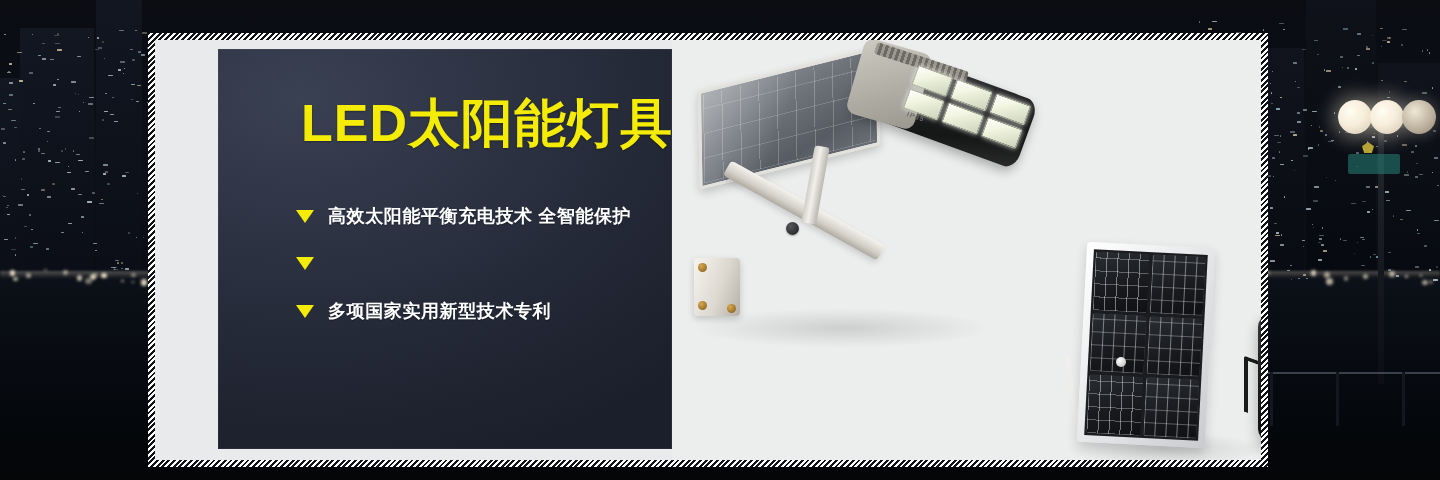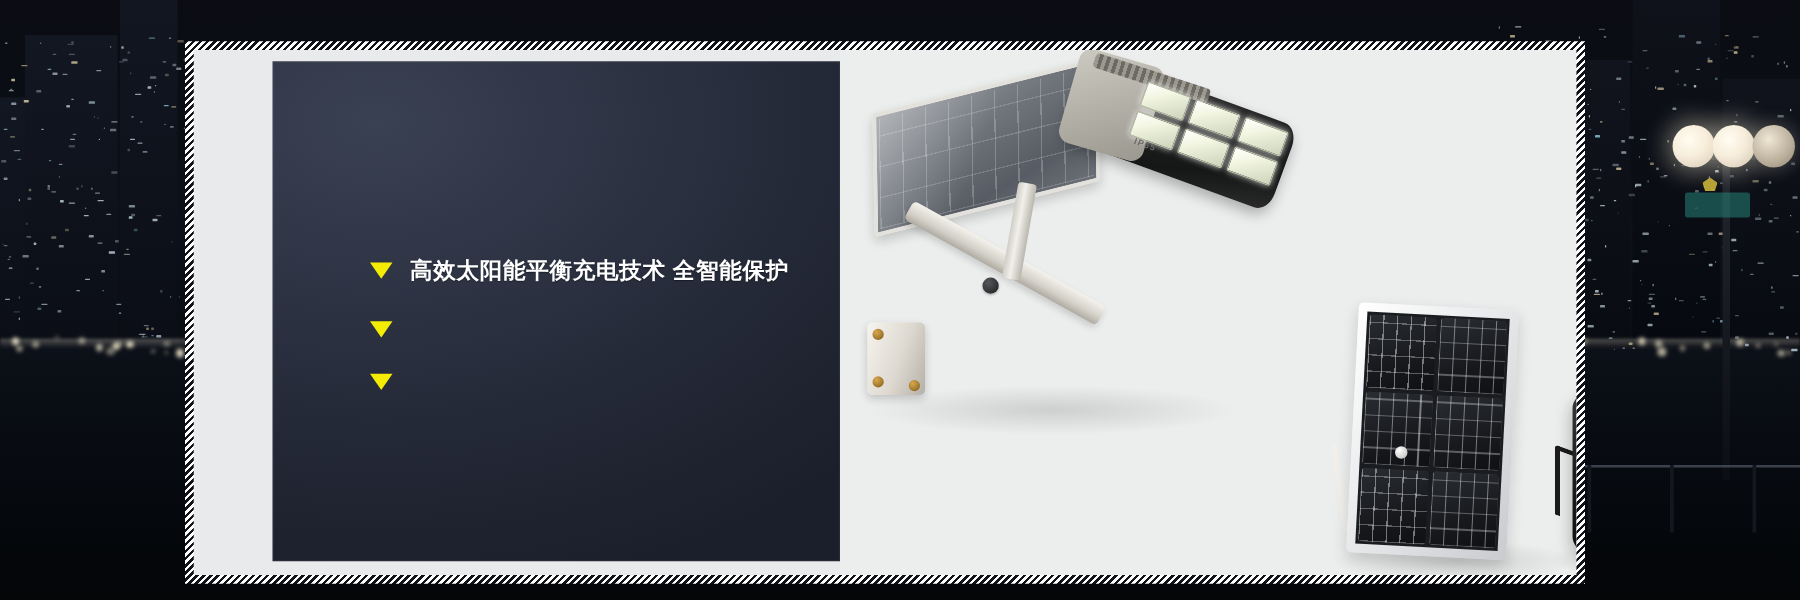--- a/index.html
+++ b/index.html
@@ -709,31 +709,33 @@
     <div class="rpost" style="left:74px"></div>
     <div class="rpost" style="left:140px"></div>
     <div class="rpost" style="left:206px"></div>
   </div>
 </div>
 
 <div class="frame">
   <div class="frame-inner">
 
     <div class="panel">
+      <div class="panel-title">LED太阳能灯具</div>
 
       <div class="bullets">
         <div class="bullet">
           <span class="tri"></span>
           <span class="bullet-text">高效太阳能平衡充电技术 全智能保护</span>
         </div>
         <div class="bullet">
           <span class="tri"></span>
         </div>
         <div class="bullet">
           <span class="tri"></span>
+          <span class="bullet-text">多项国家实用新型技术专利</span>
         </div>
       </div>
     </div>
 
     <div class="stage">
 
       <div class="shadow-soft" style="left:20px; top:268px; width:300px; height:40px;"></div>
       <div class="shadow-soft" style="left:392px; top:392px; width:200px; height:34px;"></div>
       <div class="shadow-soft" style="left:566px; top:392px; width:180px; height:32px;"></div>
 

